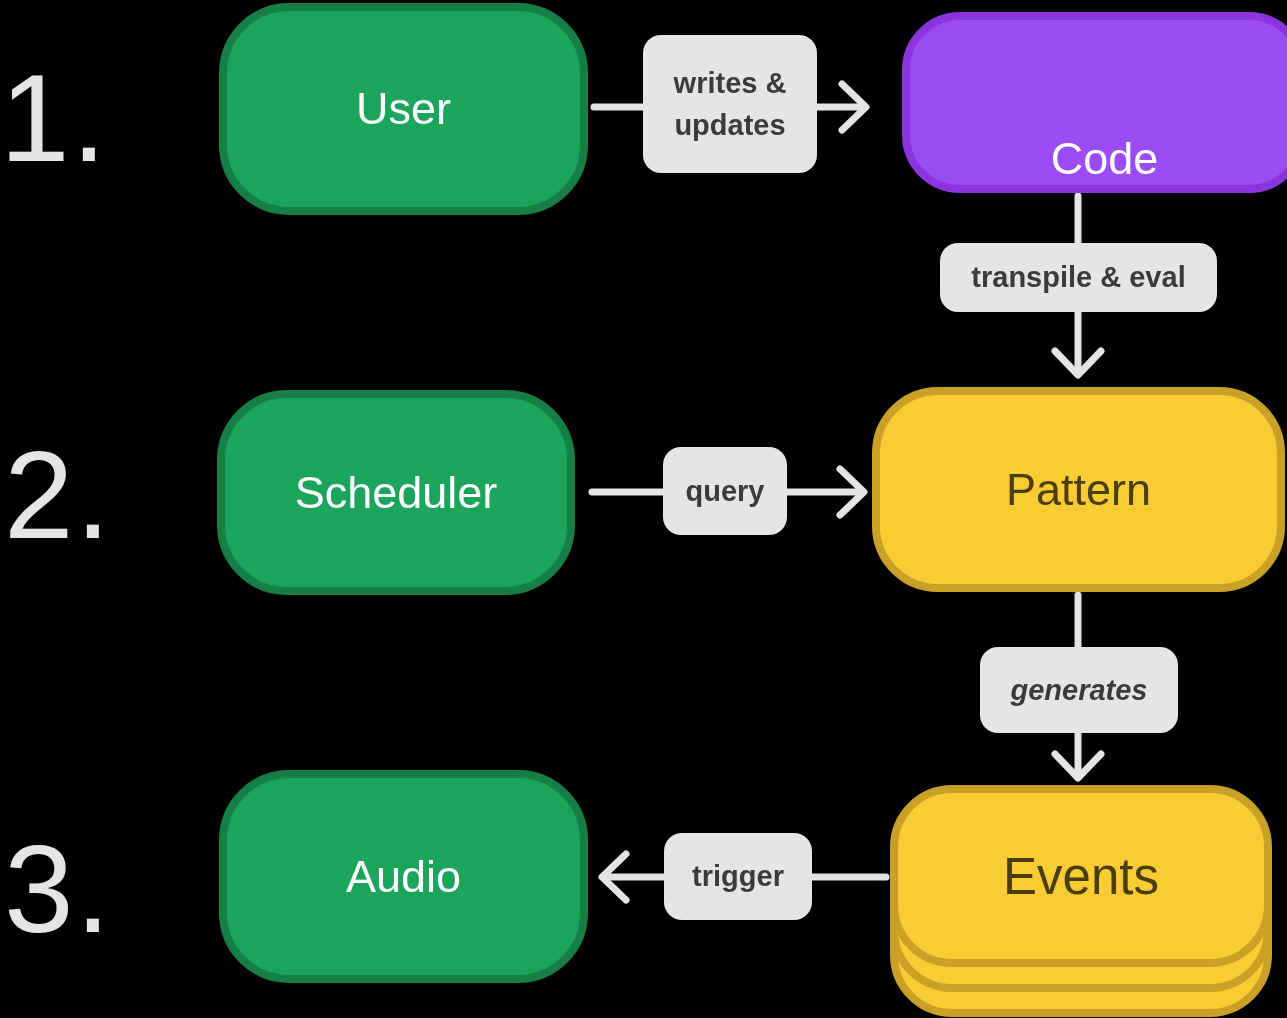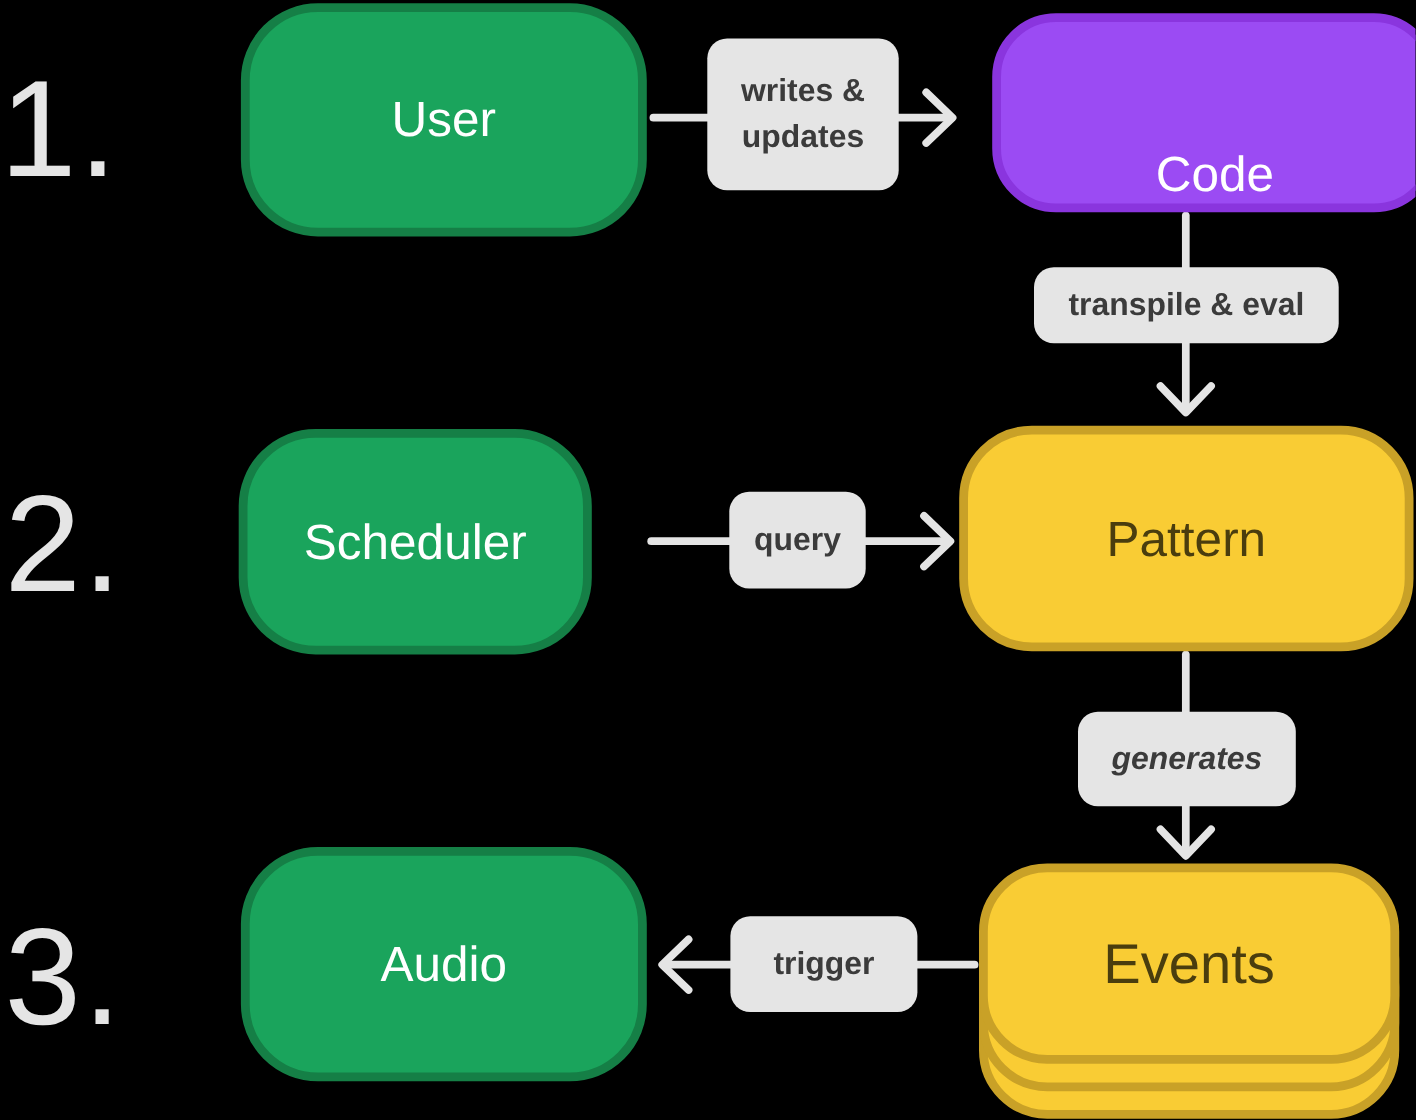--- a/index.html
+++ b/index.html
@@ -68,21 +68,21 @@
   }
   .node.yellow {
     background: var(--yellow-fill, #f9cc34);
     border-color: var(--yellow-border, #c9a127);
     color: var(--node-text-dark, #4a3d0e);
     border-radius: 66px;
     text-align: right;
   }
   #node-user      { left: 219px; top: 3px;   width: 369px; height: 212px; align-items: center; }
   #node-code      { left: 902px; top: 12px;  width: 405px; height: 181px; align-items: flex-end; }
-  #node-scheduler { left: 217px; top: 390px; width: 321px; height: 205px; text-align: center; }
+  #node-scheduler { left: 217px; top: 390px; width: 358px; height: 205px; text-align: center; }
   #node-pattern   { left: 872px; top: 387px; width: 413px; height: 205px; }
   #node-audio     { left: 219px; top: 770px; width: 369px; height: 213px; }
 
   
   .events-card {
     position: absolute;
     left: 890px;
     width: 382px;
     height: 182px;
     box-sizing: border-box;
@@ -115,21 +115,21 @@
     font-size: 29px;
     font-weight: 700;
     line-height: 1.45;
     border-radius: 18px;
     padding: 0 8px;
   }
   #label-writes-updates { left: 643px; top: 35px;  width: 174px; height: 138px; }
   #label-transpile-eval { left: 940px; top: 243px; width: 277px; height: 69px; }
   #label-query          { left: 663px; top: 447px; width: 124px; height: 88px; }
   #label-generates      { left: 980px; top: 647px; width: 198px; height: 86px; font-style: italic; }
-  #label-trigger        { left: 664px; top: 833px; width: 170px; height: 87px; }
+  #label-trigger        { left: 664px; top: 833px; width: 148px; height: 87px; }
 </style>
 </head>
 <body>
 
 <div class="canvas">
 
   <svg class="arrows" width="1287" height="1018" viewBox="0 0 1287 1018">
     <g>
       <line x1="594" y1="107" x2="860" y2="107"></line>
       <polyline points="842,84 866,107 842,130"></polyline>

